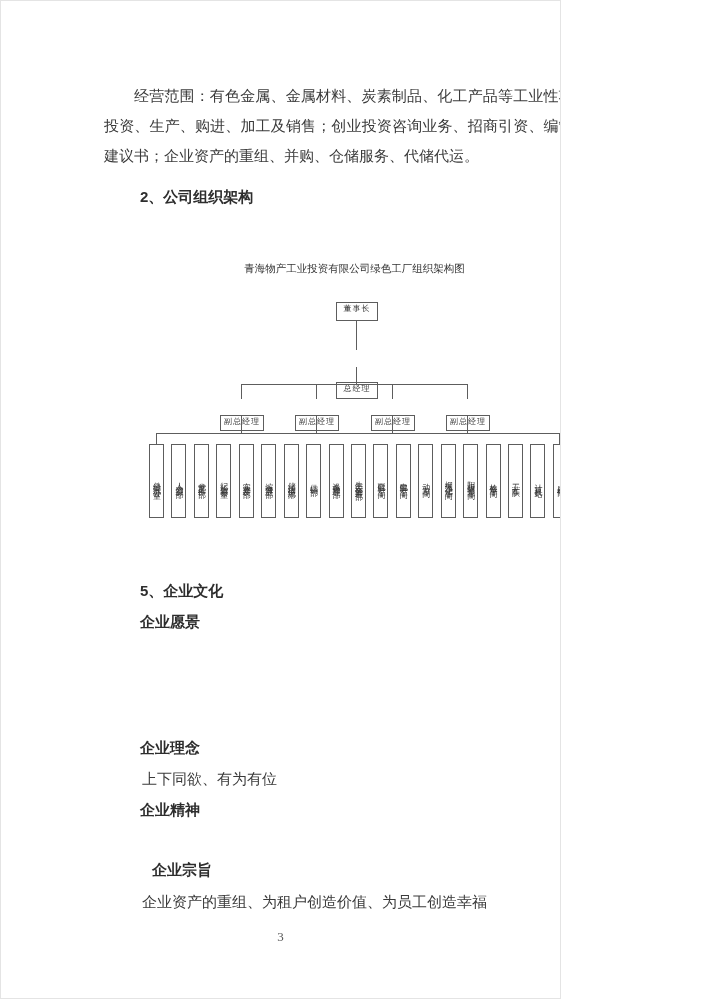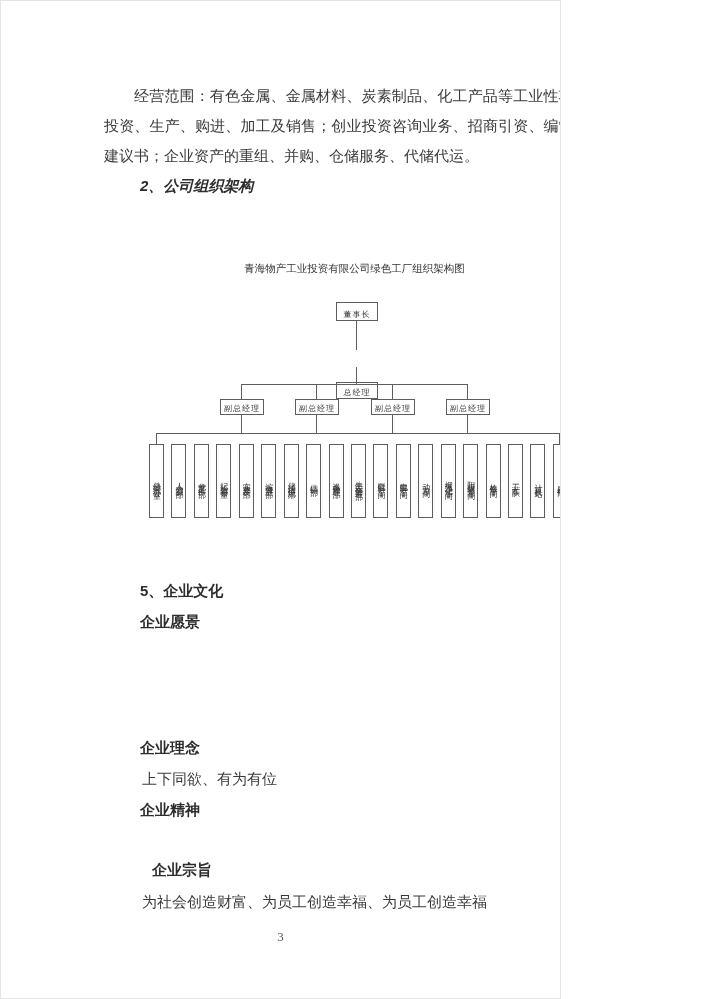--- a/index.html
+++ b/index.html
@@ -22,27 +22,27 @@
   .page-num{position:absolute;left:0;top:928px;width:100%;text-align:center;
     font-size:13px;color:#555;}
   
   .chart-title{
     position:absolute;left:0;top:261px;width:707px;text-align:center;margin:0;
     font-family:"Liberation Sans","DejaVu Sans",sans-serif;
     font-weight:normal;font-size:10.5px;color:#333;
   }
   .obox{
     position:absolute;box-sizing:border-box;border:1px solid #5d5d5d;background:#fff;
-    display:flex;align-items:flex-end;justify-content:center;
+    display:flex;align-items:flex-start;justify-content:center;
     font-family:"Liberation Sans","DejaVu Sans",sans-serif;
     font-size:8px;letter-spacing:1px;color:#333;white-space:nowrap;
   }
   .box-chairman{left:335px;top:301px;width:42px;height:19px;}
   .box-gm{left:335px;top:349px;width:42px;height:17px;margin-top:32px;}
-  .box-dep{top:398px;width:44px;height:16px;}
+  .box-dep{top:414px;width:44px;height:16px;}
   .vline,.hline{position:absolute;background:#5d5d5d;}
   .dept-row{
     position:absolute;left:148px;top:443px;width:419px;height:74px;
     display:flex;justify-content:space-between;
   }
   .dept-box{
     width:15px;height:74px;box-sizing:border-box;border:1px solid #5d5d5d;
     display:flex;align-items:center;justify-content:center;background:#fff;
   }
   .dept-box span{
@@ -51,21 +51,21 @@
     font-size:8px;letter-spacing:2px;line-height:13px;color:#333;
   }
 </style>
 </head>
 <body>
 
 <div class="page">
 
   <p class="body-par" style="top:80px;">经营范围：有色金属、金属材料、炭素制品、化工产品等工业性项目的投资、生产、购进、加工及销售；创业投资咨询业务、招商引资、编制项目建议书；企业资产的重组、并购、仓储服务、代储代运。</p>
 
-  <h2 class="hd" style="top:176px;font-style:italic;">2、公司组织架构</h2>
+  <h2 class="hd" style="top:187px;">2、公司组织架构</h2>
 
   <div>
     <p class="chart-title">青海物产工业投资有限公司绿色工厂组织架构图</p>
 
     <div class="obox box-chairman">
       <span>董事长</span>
     </div>
     <div class="obox box-gm">
       <span>总经理</span>
     </div>
@@ -164,16 +164,16 @@
   <h2 class="hd" style="top:581px;">5、企业文化</h2>
 
   <h3 class="hd" style="top:612px;">企业愿景</h3>
 
   <h3 class="hd" style="top:738px;">企业理念</h3>
   <p class="line-text" style="top:769px;">上下同欲、有为有位</p>
 
   <h3 class="hd" style="top:800px;">企业精神</h3>
 
   <h3 class="hd" style="top:860px;margin-left:12px;">企业宗旨</h3>
-  <p class="line-text" style="top:892px;">为社会创造财富、为员工创造幸福、为员工创造幸福</p>
+  <p class="line-text" style="top:892px;">企业资产的重组、为租户创造价值、为员工创造幸福</p>
 
   <div class="page-num">3</div>
 </div>
 
 </body></html>

